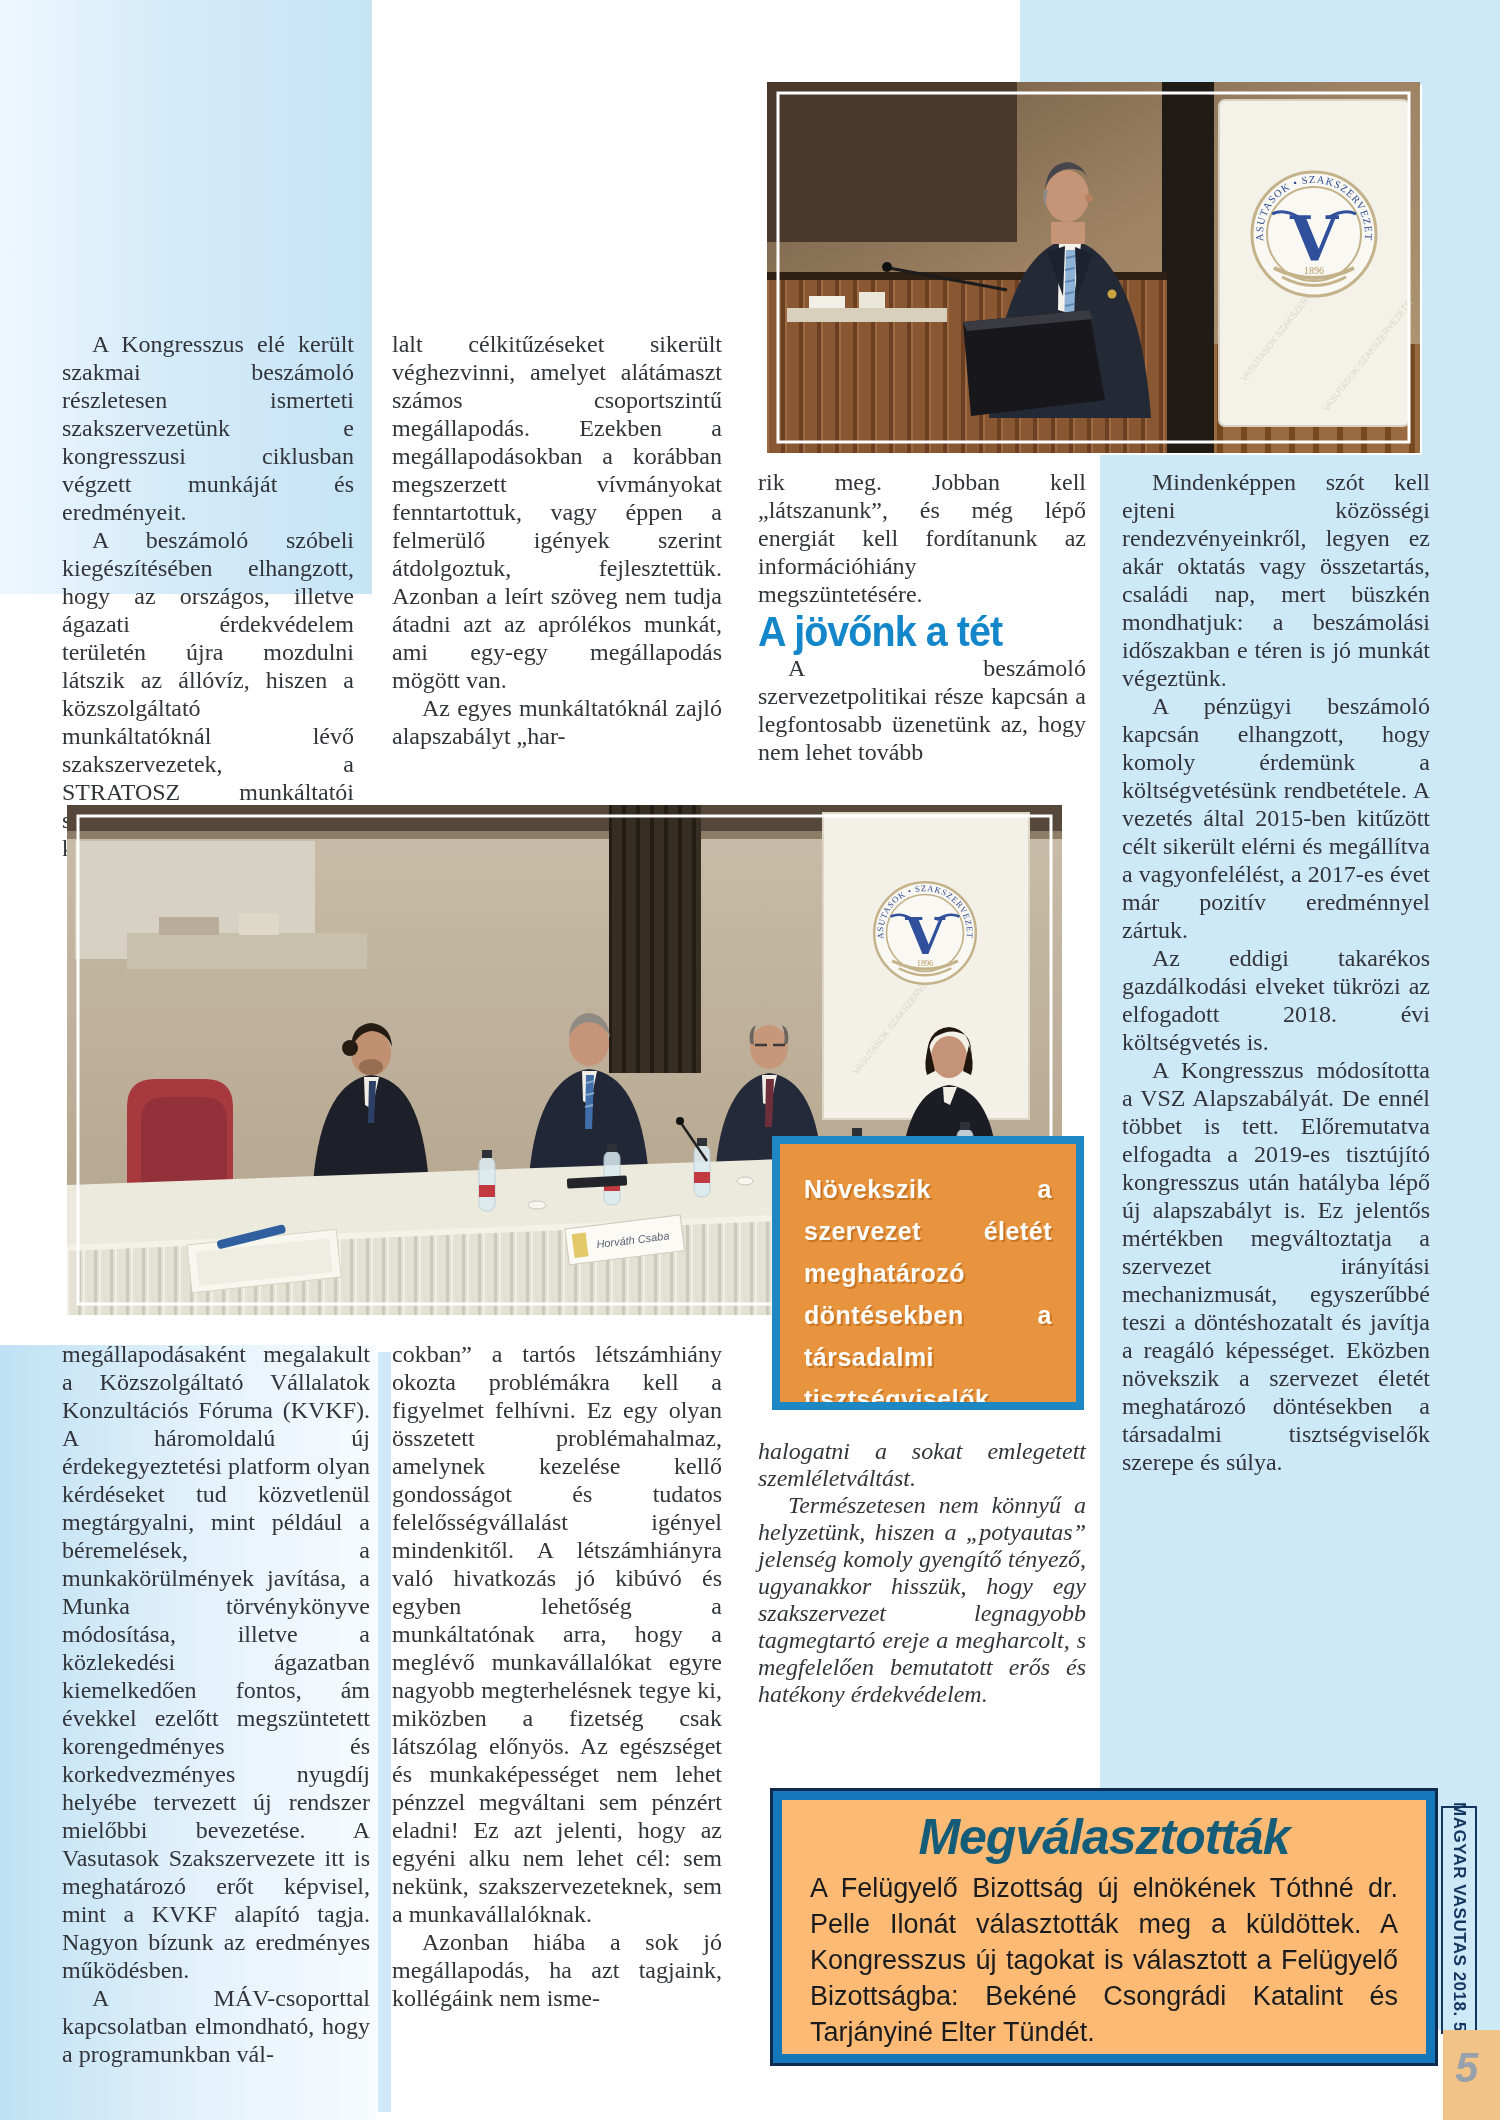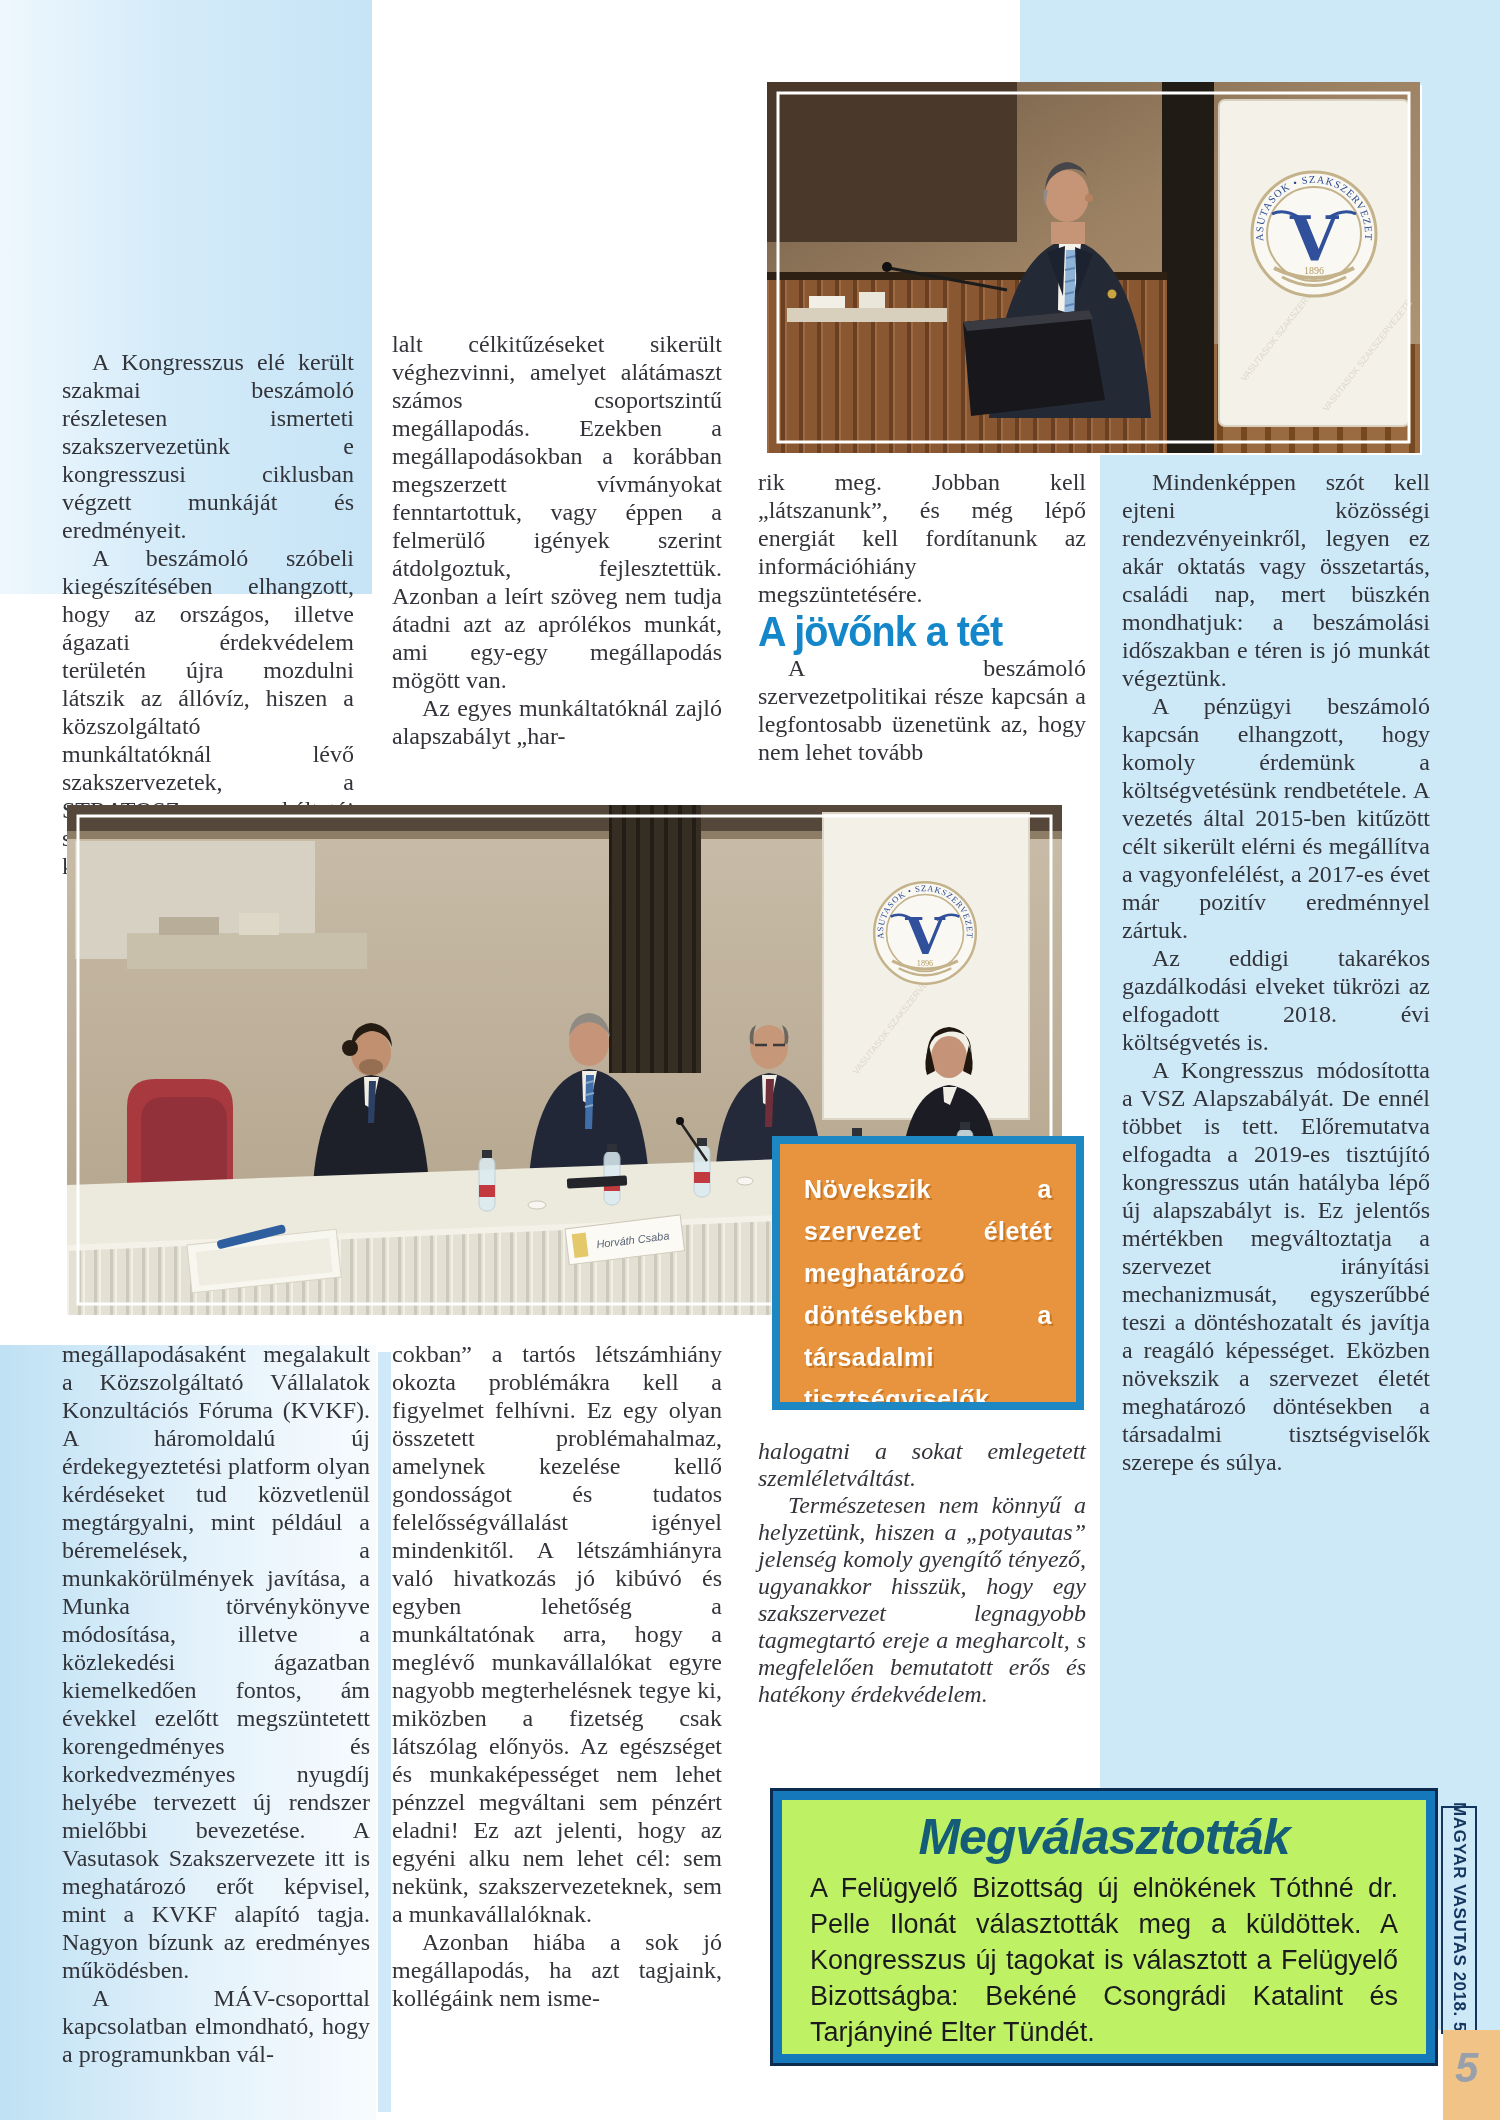--- a/index.html
+++ b/index.html
@@ -11,21 +11,21 @@
   .grad-left-b{background:linear-gradient(90deg,#bfe1f4 0%,#e4f2fb 55%,#f7fbfe 100%);}
   .page-title{position:absolute;left:18px;top:128px;font-family:"DejaVu Serif",serif;font-style:italic;font-weight:bold;font-size:116px;letter-spacing:-6px;color:#e42a30;line-height:1;}
   .col{position:absolute;text-align:justify;font-size:24px;line-height:28px;color:#33343a;}
   .col p{margin:0;}
   .col p.ind{text-indent:30px;}
   .subhead{font-family:"Liberation Sans",sans-serif;font-weight:800;font-size:42px;color:#1387c9;margin:10px 0 8px 0;letter-spacing:-1px;text-align:left;transform:scaleX(.94);transform-origin:left;}
   .photo{position:absolute;display:block;}
   .callout{position:absolute;left:772px;top:1136px;width:312px;height:274px;background:#e8943e;border:8px solid #1d87c3;padding:24px 24px;box-sizing:border-box;overflow:hidden;}
   .callout p{margin:0;font-family:"Liberation Sans",sans-serif;font-weight:700;font-size:25px;line-height:42px;color:#ffffff;text-align:justify;letter-spacing:.5px;text-shadow:2px 2px 0 rgba(167,85,9,.5);}
   .elected{position:absolute;left:770px;top:1788px;width:668px;height:278px;border:3px solid #0d2b4e;background:#1478bb;padding:9px;box-sizing:border-box;}
-  .elected-inner{background:#bef264;width:100%;height:100%;box-sizing:border-box;padding:6px 28px;overflow:hidden;}
+  .elected-inner{background:#fdba74;width:100%;height:100%;box-sizing:border-box;padding:6px 28px;overflow:hidden;}
   .elected-title{text-align:center;font-family:"Liberation Sans",sans-serif;font-weight:700;font-style:italic;font-size:50px;color:#145c77;letter-spacing:-1px;margin:2px 0 4px 0;}
   .elected-body{font-family:"Liberation Sans",sans-serif;font-weight:400;font-size:27px;line-height:36px;color:#1b1b1e;text-align:justify;margin:0;}
   .masthead{position:absolute;left:1441px;top:1806px;width:36px;height:228px;border:2px solid #14365e;box-sizing:border-box;display:flex;align-items:center;justify-content:center;writing-mode:vertical-rl;font-family:"Liberation Sans",sans-serif;font-weight:700;font-size:17px;letter-spacing:.5px;color:#14365e;white-space:nowrap;}
   .pageblock{position:absolute;left:1443px;top:2030px;width:57px;height:90px;background:#f2c386;}
   .pagenum{position:absolute;left:12px;top:14px;font-family:"Liberation Sans",sans-serif;font-weight:700;font-style:italic;font-size:42px;color:#98a0ab;}
   .rule{position:absolute;background:#cfe9f8;}
 </style>
 </head>
 <body>
 
@@ -107,21 +107,21 @@
       <ellipse cx="232" cy="252" rx="13" ry="8" fill="#c69476"></ellipse>
     </g>
 
     <g>
       <polygon points="196,240 322,228 338,318 204,334" fill="#17171c"></polygon>
       <polygon points="196,240 322,228 326,237 200,249" fill="#3a3a42"></polygon>
     </g>
     <rect x="11" y="11" width="631" height="349" fill="none" stroke="#ffffff" stroke-width="3"></rect>
   </svg>
 
-  <div class="col" style="left:62px;top:348px;width:292px;">
+  <div class="col" style="left:62px;top:330px;width:292px;">
     <p class="ind">A Kongresszus elé került szakmai beszámoló részletesen ismerteti szakszervezetünk e kongresszusi ciklusban végzett munkáját és eredményeit.</p>
     <p class="ind">A beszámoló szóbeli kiegészítésében elhangzott, hogy az országos, illetve ágazati érdekvédelem területén újra mozdulni látszik az állóvíz, hiszen a közszolgáltató munkáltatóknál lévő szakszervezetek, a STRATOSZ munkáltatói szövetség, valamint a kormányzat</p>
   </div>
   <div class="col" style="left:392px;top:330px;width:330px;">
     <p>lalt célkitűzéseket sikerült véghezvinni, amelyet alátámaszt számos csoportszintű megállapodás. Ezekben a megállapodásokban a korábban megszerzett vívmányokat fenntartottuk, vagy éppen a felmerülő igények szerint átdolgoztuk, fejlesztettük. Azonban a leírt szöveg nem tudja átadni azt az aprólékos munkát, ami egy-egy megállapodás mögött van.</p>
     <p class="ind">Az egyes munkáltatóknál zajló alapszabályt „har-</p>
   </div>
   <div class="col" style="left:758px;top:468px;width:328px;">
     <p>rik meg. Jobban kell „látszanunk”, és még lépő energiát kell fordítanunk az információhiány megszüntetésére.</p>
     <div class="subhead">A jövőnk a tét</div>

